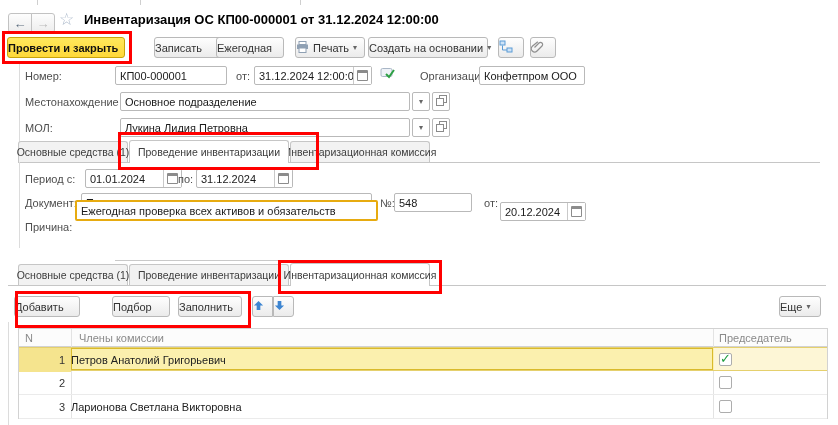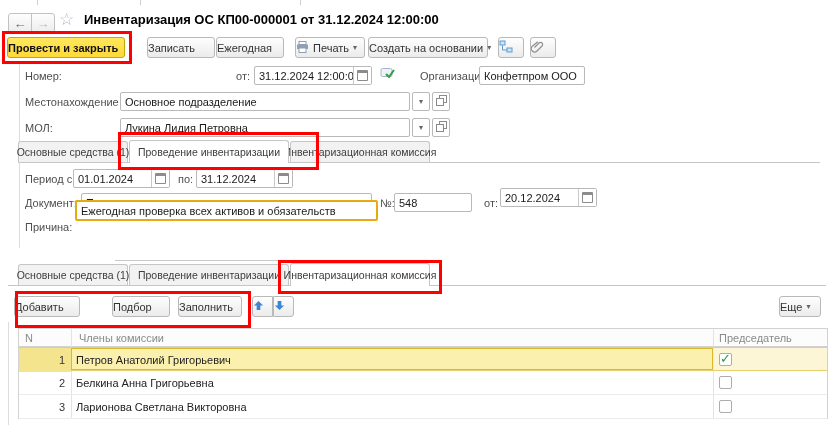--- a/index.html
+++ b/index.html
@@ -28,21 +28,21 @@
   .hline{position:absolute;height:1px;background:#c6c6c6}
   .vtick{position:absolute;width:1px;background:#cfcfcf}
   .vedge{position:absolute;width:1px;background:#dcdcdc}
   .red-box{position:absolute;border:3px solid #ff0000;z-index:9;pointer-events:none}
   .tbl{position:absolute;left:18px;top:328px;width:810px;height:91px;border-top:1px solid #d2d2d2;
        border-left:1px solid #d2d2d2;border-right:1px solid #d2d2d2;box-sizing:border-box}
   .th{position:absolute;color:#8a8a8a;line-height:17px;white-space:nowrap}
   .thead{position:absolute;left:0;top:0;width:100%;height:18px;border-bottom:1px solid #d2d2d2;background:#fcfcfc;box-sizing:border-box}
   .trow{position:absolute;left:0;width:808px;height:24px;border-bottom:1px solid #ebebeb;box-sizing:border-box}
   .tn{position:absolute;left:0;top:0;width:52px;height:24px;line-height:24px;text-align:right;padding-right:6px;box-sizing:border-box;color:#333}
-  .tname{position:absolute;left:52px;top:0;right:114px;height:24px;line-height:24px;padding-left:5px;color:#222;white-space:nowrap;overflow:hidden}
+  .tname{position:absolute;left:52px;top:0;right:114px;height:24px;line-height:24px;padding-left:0;color:#222;white-space:nowrap;overflow:hidden}
   .colline{position:absolute;top:0;bottom:0;width:1px;background:#e3e3e3}
   .cb{position:absolute;width:13px;height:13px;border:1px solid #adadad;border-radius:2px;background:#fff;top:5px;left:700px;box-sizing:border-box}
   .cb.checked::after{content:"✓";position:absolute;left:0;top:-3px;color:#1f9e3e;font-weight:bold;font-size:13px}
   .trow.selected{background:#fbf0ae;border-top:1px solid #e5d06d;border-bottom:1px solid #e5d06d}
   .trow.selected .tn{background:#f5e48e}
   .trow.selected .selcell{position:absolute;left:52px;top:0;right:114px;bottom:0;border:1px solid #d9ba2c}
   .trow.selected .chaircell{position:absolute;right:0;top:0;width:113px;bottom:0;background:#fdf6d6}
 </style>
 </head>
 <body>
@@ -58,21 +58,21 @@
     </div>
   <div class="navbtn" style="left:31px;top:13px;border-radius:0 3px 3px 0;color:#bcbcbc">
       <span>→</span>
     </div>
   <div class="lbl" style="left:59px;top:10px;font-size:17px;color:#aebbcc">☆</div>
   <div class="lbl" style="left:84px;top:10px;font-size:13px;font-weight:bold;color:#000">Инвентаризация ОС КП00-000001 от 31.12.2024 12:00:00</div>
 
   <div class="btn btn-yellow" style="left:7px;top:37px;width:118px">
       <span>Провести и закрыть</span>
     </div>
-  <div class="btn" style="left:147px;top:37px;width:68px">
+  <div class="btn" style="left:154px;top:37px;width:68px">
       <span>Записать</span>
     </div>
   <div class="btn" style="left:216px;top:37px;width:68px">
       <span>Ежегодная</span>
     </div>
   <div class="btn" style="left:295px;top:37px;width:70px">
     <span><svg width="13" height="12" viewBox="0 0 13 12">
           <rect x="3" y="0.5" width="7" height="3" fill="#fff" stroke="#8fa0b3"></rect>
           <rect x="1" y="3.5" width="11" height="4.5" fill="#8fa0b3"></rect>
           <rect x="3" y="7" width="7" height="4.5" fill="#fff" stroke="#8fa0b3"></rect>
@@ -93,20 +93,23 @@
   </div>
   <div class="btn" style="left:530px;top:37px;width:26px">
     <span><svg width="13" height="13" viewBox="0 0 13 13">
           <path d="M3.5 7.5 L8 3 a2.1 2.1 0 0 1 3 3 L6 11 a3.3 3.3 0 0 1 -4.7 -4.7 L6.8 1.8" fill="none" stroke="#8f8f8f" stroke-width="1.2"></path>
         </svg></span>
   </div>
 
   <div class="red-box" style="left:2px;top:31px;width:124px;height:27px"></div>
 
   <div class="lbl" style="left:25px;top:67px">Номер:</div>
+  <div class="inp" style="left:115px;top:66px;width:112px">
+    <span class="txt">КП00-000001</span>
+  </div>
   <div class="lbl" style="left:236px;top:67px">от:</div>
   <div class="inp" style="left:254px;top:66px;width:118px">
     <span class="txt">31.12.2024 12:00:00</span>
     <span class="calbtn">
         <span class="cal"></span>
       </span>
   </div>
   <div class="lbl" style="left:380px;top:66px">
     <svg width="15" height="14" viewBox="0 0 15 14">
         <rect x="1" y="2.5" width="11" height="8" rx="1.5" fill="#eef2f7" stroke="#a9b6c6"></rect>
@@ -152,21 +155,21 @@
     </div>
   <div class="tab active" style="left:129px;top:140px;width:160px">
       <span>Проведение инвентаризации</span>
     </div>
   <div class="tab" style="left:290px;top:141px;width:140px">
       <span>Инвентаризационная комиссия</span>
     </div>
   <div class="red-box" style="left:118px;top:132px;width:195px;height:32px"></div>
 
   <div class="lbl" style="left:25px;top:170px">Период с:</div>
-  <div class="inp" style="left:73px;top:169px;width:97px">
+  <div class="inp" style="left:85px;top:169px;width:97px">
     <span class="txt">01.01.2024</span>
     <span class="calbtn">
         <span class="cal"></span>
       </span>
   </div>
   <div class="lbl" style="left:178px;top:170px">по:</div>
   <div class="inp" style="left:196px;top:169px;width:97px">
     <span class="txt">31.12.2024</span>
     <span class="calbtn">
         <span class="cal"></span>
@@ -175,21 +178,21 @@
 
   <div class="lbl" style="left:25px;top:194px">Документ:</div>
   <div class="inp" style="left:81px;top:193px;width:291px">
     <span class="txt">Приказ</span>
   </div>
   <div class="lbl" style="left:380px;top:194px">№:</div>
   <div class="inp" style="left:394px;top:193px;width:78px">
     <span class="txt">548</span>
   </div>
   <div class="lbl" style="left:484px;top:194px">от:</div>
-  <div class="inp" style="left:500px;top:188px;width:97px">
+  <div class="inp" style="left:500px;top:202px;width:86px">
     <span class="txt">20.12.2024</span>
     <span class="calbtn">
         <span class="cal"></span>
       </span>
   </div>
 
   <div class="lbl" style="left:25px;top:218px">Причина:</div>
   <div class="inp inp-focus" style="left:75px;top:200px;width:303px">
     <span class="txt">Ежегодная проверка всех активов и обязательств</span>
   </div>
@@ -246,21 +249,20 @@
 
     <div class="trow selected" style="top:18px">
       <div class="chaircell"></div>
       <div class="tn">1</div>
       <div class="selcell"></div>
       <div class="tname">Петров Анатолий Григорьевич</div>
       <div class="cb checked"></div>
     </div>
     <div class="trow" style="top:42px">
       <div class="tn">2</div>
-      <div class="tname">Белкина Анна Григорьевна</div>
       <div class="cb"></div>
     </div>
     <div class="trow" style="top:66px">
       <div class="tn">3</div>
       <div class="tname">Ларионова Светлана Викторовна</div>
       <div class="cb"></div>
     </div>
   </div>
 
 </div>

